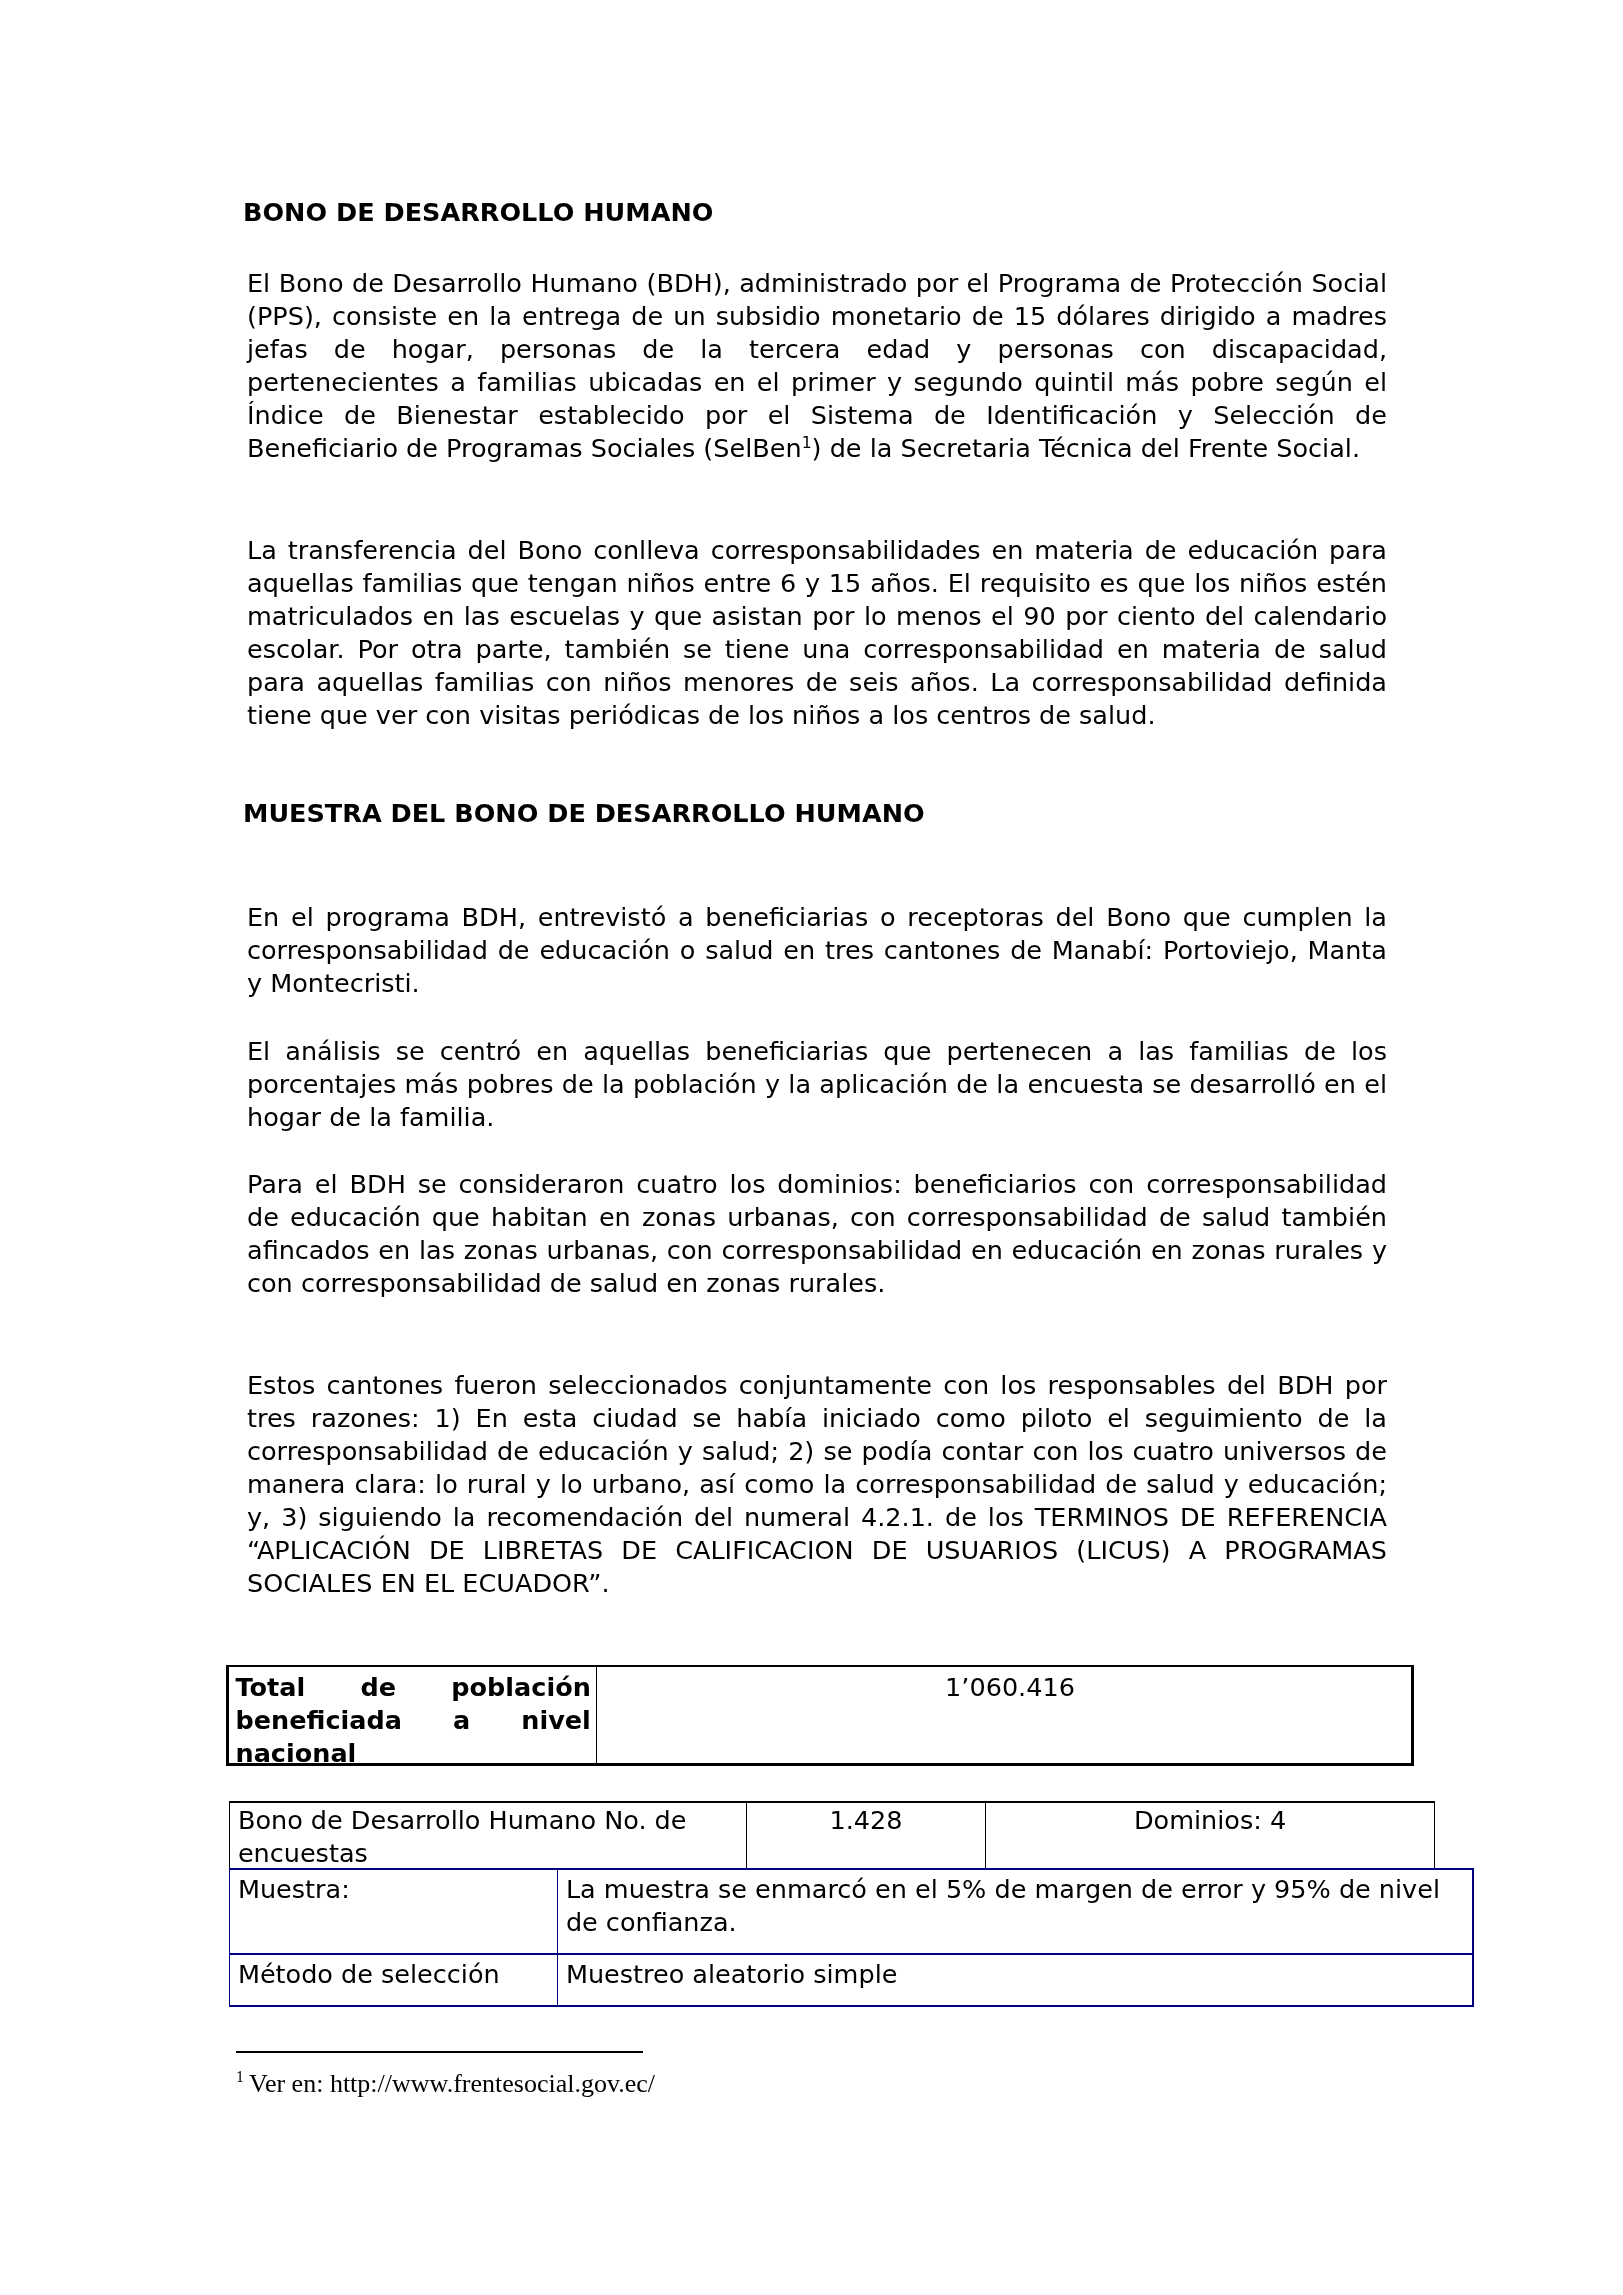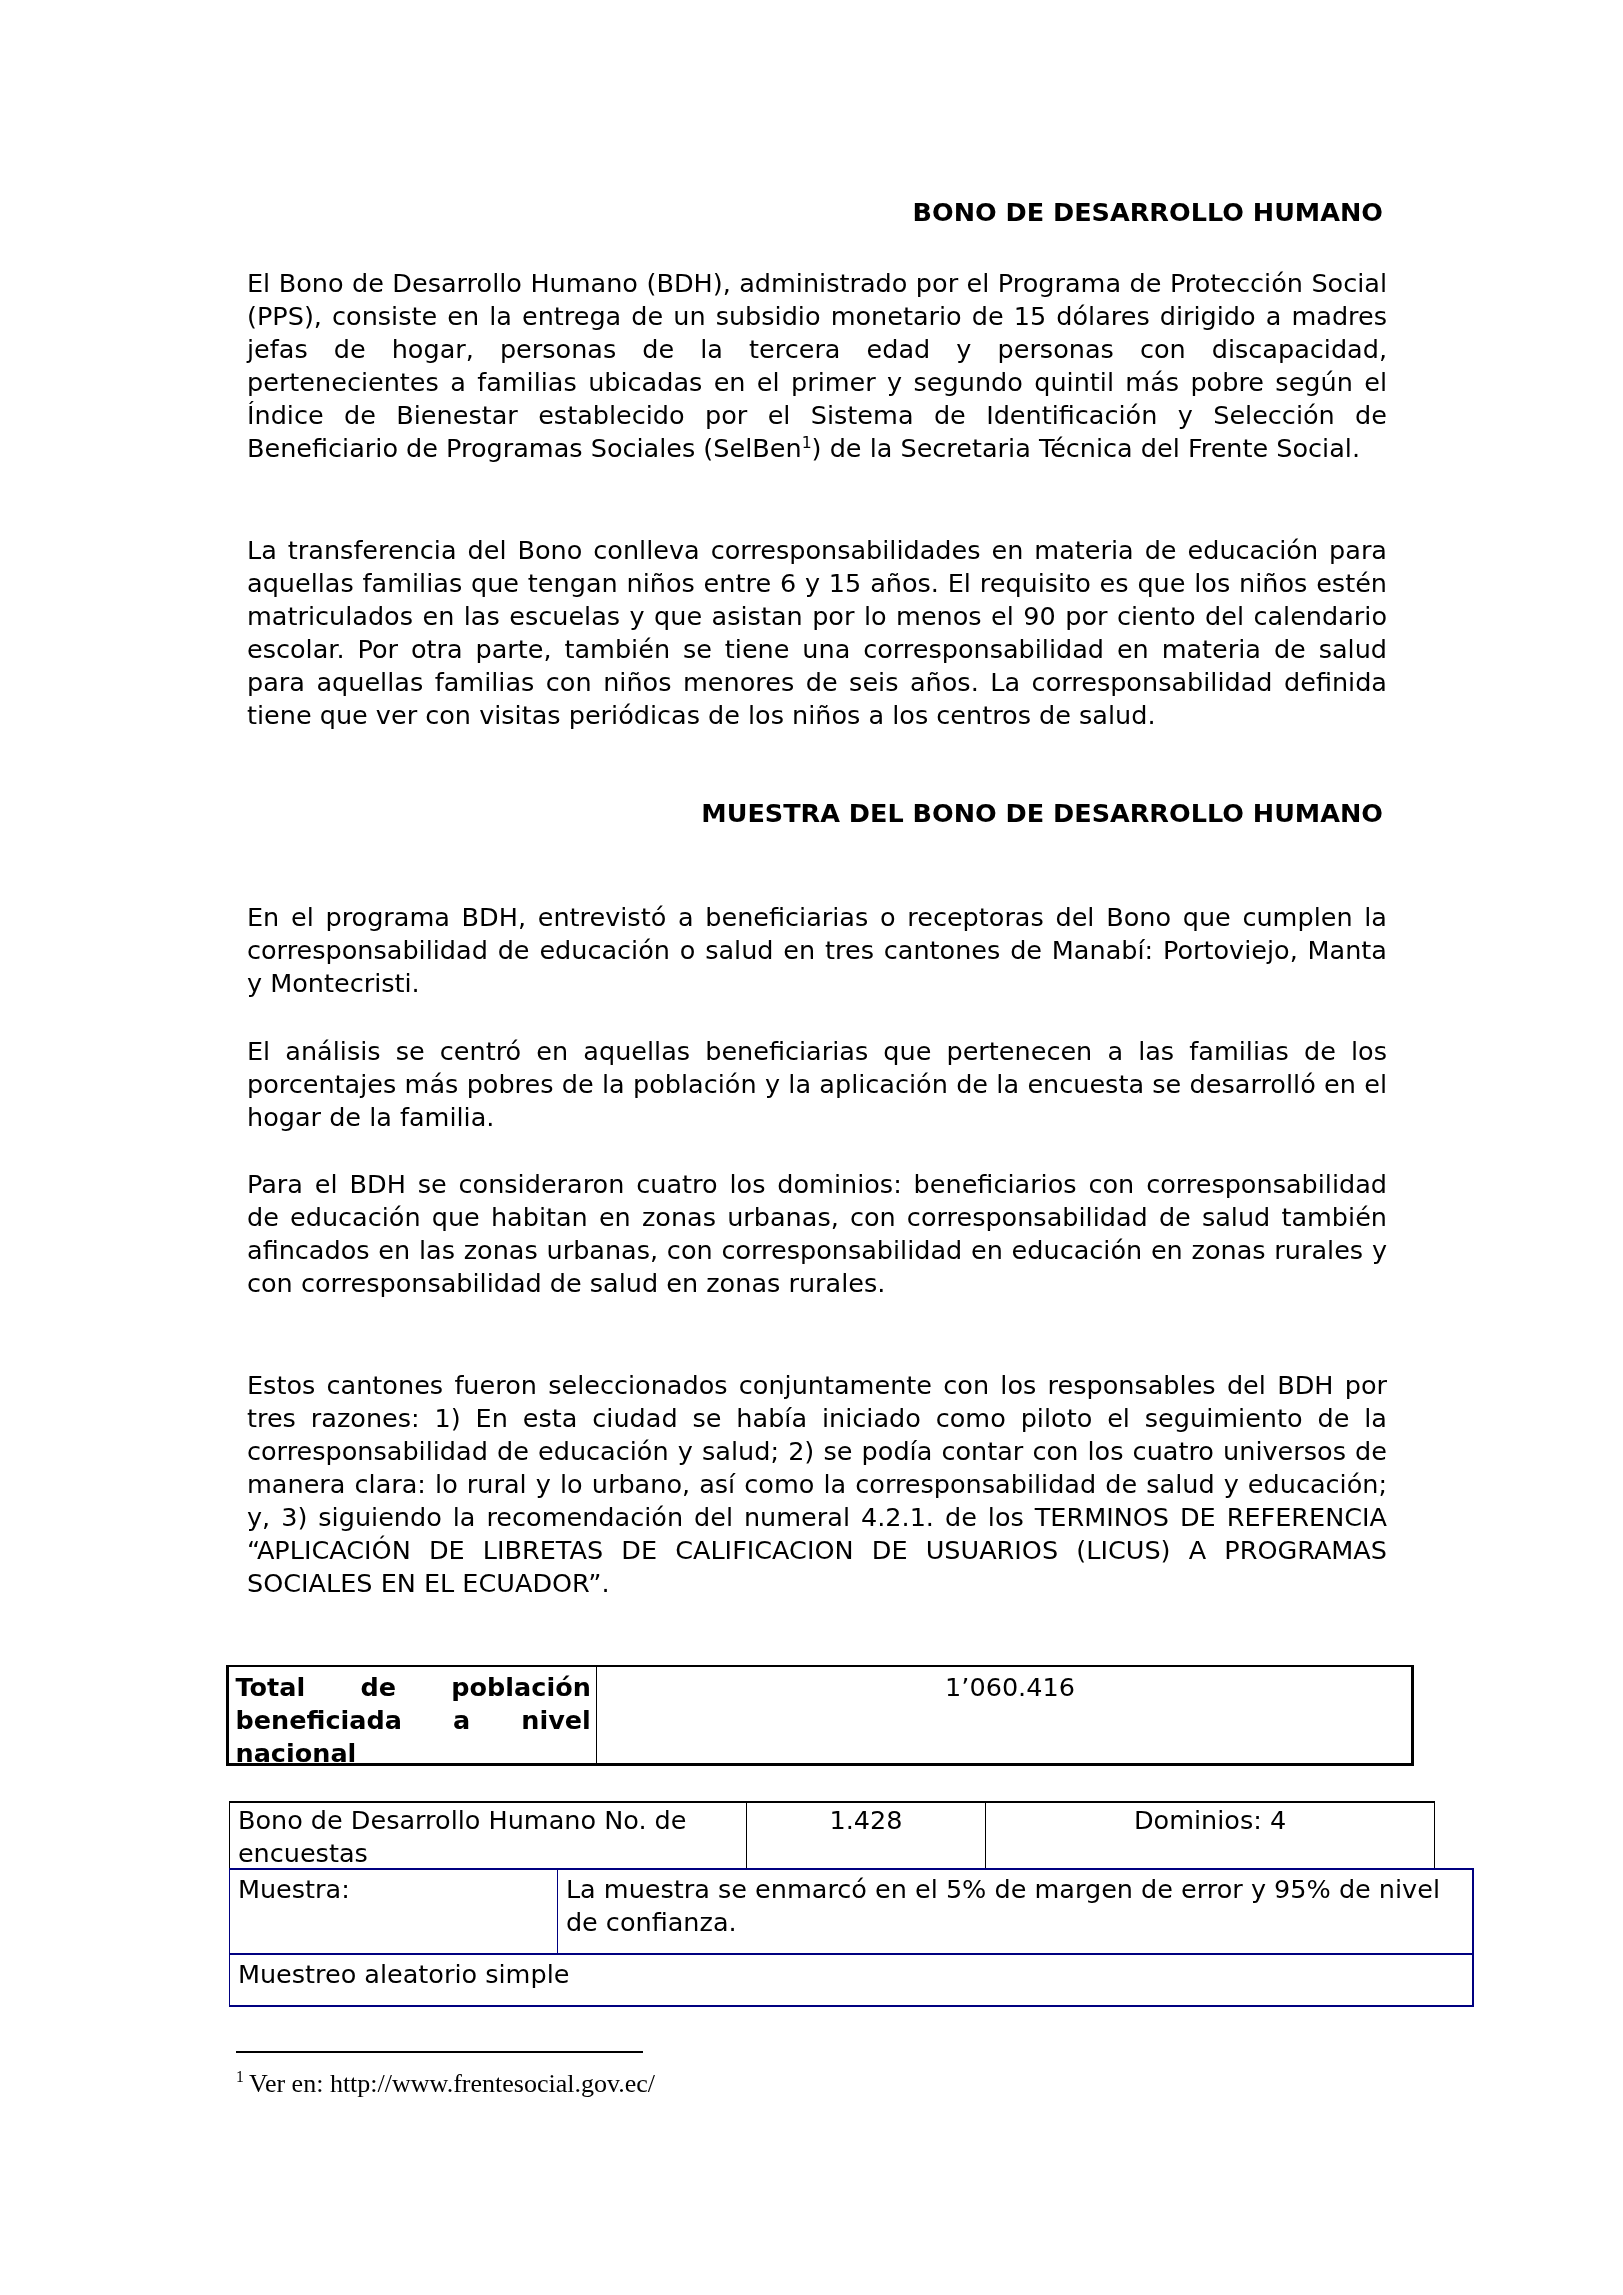--- a/index.html
+++ b/index.html
@@ -13,21 +13,21 @@
   }
   .page-content {
     position: absolute;
     left: 243px;
     top: 196px;
     width: 1140px;
   }
   .heading {
     font-weight: bold;
     font-size: 25.5px;
-    text-align: right;
+    text-align: left;
     margin: 0;
     line-height: 33px;
   }
   .para {
     font-size: 25.5px;
     line-height: 33px;
     text-align: justify;
     margin: 4px;
   }
   sup.fnref { font-size: 15.7px; line-height: 0; vertical-align: super; }
@@ -174,19 +174,20 @@
   <div class="cell b">1.428</div>
   <div class="cell c">Dominios: 4</div>
 </div>
 
 <div class="t2blue">
   <div class="row r1">
     <div class="k">Muestra:</div>
     <div class="v">La muestra se enmarcó en el 5% de margen de error y 95% de nivel de confianza.</div>
   </div>
   <div class="row r2">
+    <div class="k">Método de selección</div>
     <div class="v">Muestreo aleatorio simple</div>
   </div>
 </div>
 
 <div class="fn-rule"></div>
 <div class="footnote"><sup>1</sup><span>Ver en: http://www.frentesocial.gov.ec/</span></div>
 
 
 </body></html>

